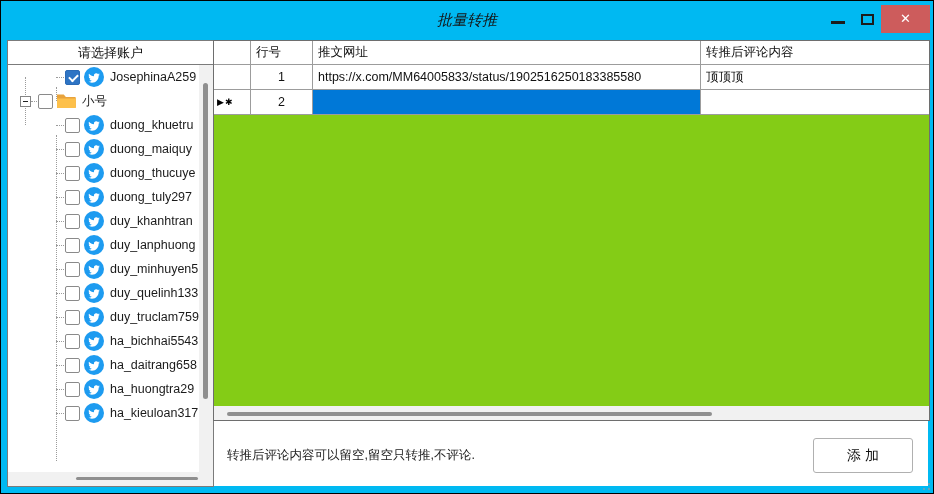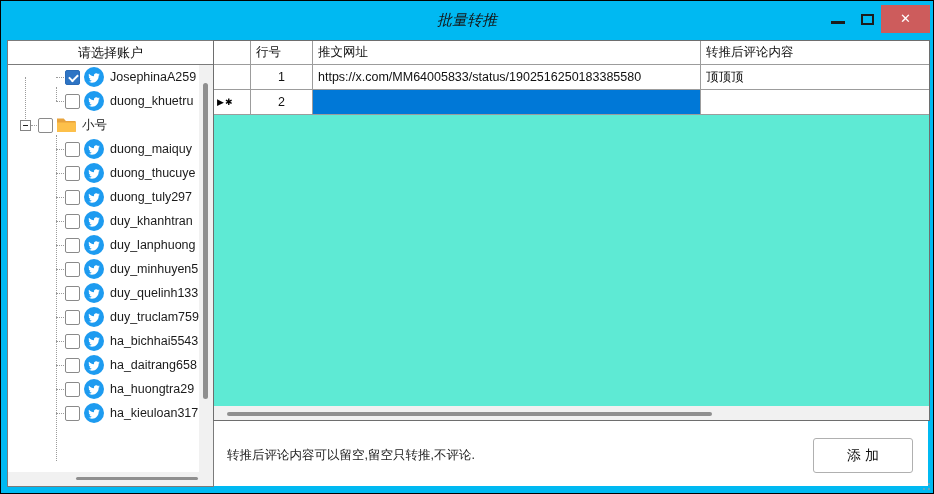--- a/index.html
+++ b/index.html
@@ -45,21 +45,21 @@
   .twicon { width:20px; height:20px; margin-left:4px; flex:0 0 auto; }
   .tlabel { margin-left:6px; overflow:hidden; }
   
   .tree-vsb { position:absolute; top:24px; right:0; width:14px; bottom:14px; background:#f1f1f1; cursor:pointer; }
   .tree-vsb .thumb { position:absolute; left:4px; width:5px; top:18px; height:316px; background:#8f8f8f; border-radius:3px; }
   .tree-hsb { position:absolute; left:0; right:14px; bottom:0; height:14px; background:#f1f1f1; cursor:pointer; }
   .tree-hsb .thumb { position:absolute; top:5px; height:3px; left:68px; width:122px; background:#8f8f8f; border-radius:2px; }
   .tree-corner { position:absolute; right:0; bottom:0; width:14px; height:14px; background:#f1f1f1; }
   
   .grid { position:absolute; left:212px; top:39px; width:717px; height:381px;
-          background:#5eead4; border:1px solid #6e6e6e; font-size:12.5px; color:#111; }
+          background:#84cc16; border:1px solid #6e6e6e; font-size:12.5px; color:#111; }
   .grow { display:flex; border-bottom:1px solid #9c9c9c; background:#fff; }
   .grow.header { height:24px; }
   .grow.r { height:25px; }
   .gc { border-right:1px solid #9c9c9c; padding:0 5px; display:flex; align-items:center; overflow:hidden; }
   .c0 { width:37px; flex:0 0 auto; padding:0 3px; }
   .c1 { width:62px; flex:0 0 auto; justify-content:center; }
   .grow.header .c1 { justify-content:flex-start; }
   .c2 { width:388px; flex:0 0 auto; }
   .c3 { flex:1 1 auto; border-right:none; }
   .cell-selected { background:#0078d7; }
@@ -113,35 +113,35 @@
       <div class="vline vl-g2"></div>
 
       <div class="trow child">
         <span class="cbx checked"></span>
         <svg class="twicon">
             <use href="#ic-twitter"></use>
           </svg>
         <span class="tlabel">JosephinaA259</span>
       </div>
 
-      <div class="trow child">
-        <span class="cbx"></span>
-        <svg class="twicon">
-            <use href="#ic-twitter"></use>
-          </svg>
-        <span class="tlabel">duong_khuetru</span>
-      </div>
-
       <div class="trow root">
         <span class="exp"></span>
         <span class="cbx"></span>
         <svg class="folder">
             <use href="#ic-folder"></use>
           </svg>
         <span class="tlabel">小号</span>
+      </div>
+
+      <div class="trow child">
+        <span class="cbx"></span>
+        <svg class="twicon">
+            <use href="#ic-twitter"></use>
+          </svg>
+        <span class="tlabel">duong_khuetru</span>
       </div>
       <div class="trow child">
         <span class="cbx"></span>
         <svg class="twicon">
             <use href="#ic-twitter"></use>
           </svg>
         <span class="tlabel">duong_maiquy</span>
       </div>
       <div class="trow child">
         <span class="cbx"></span>

